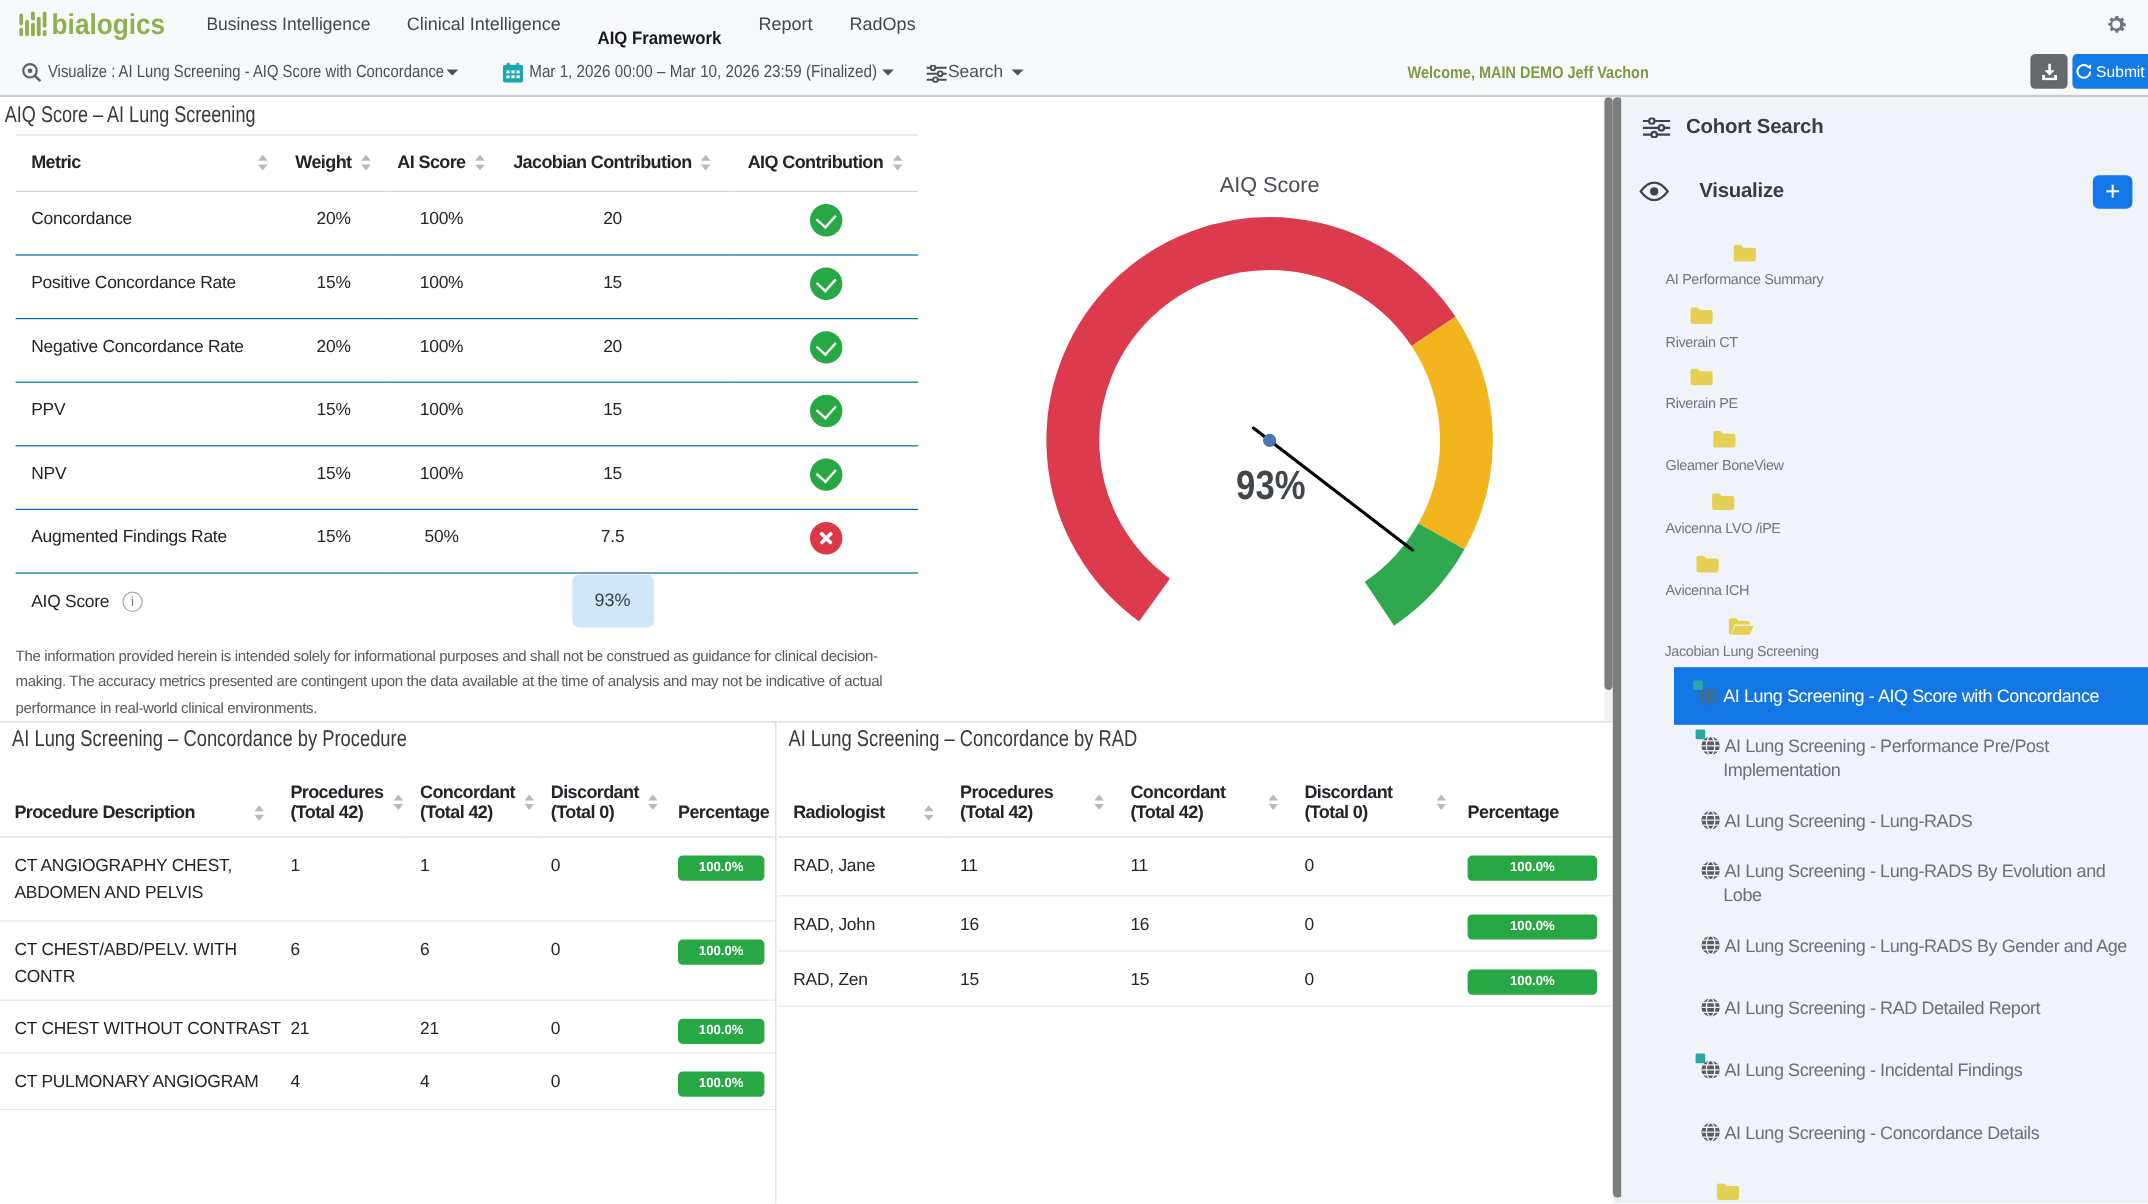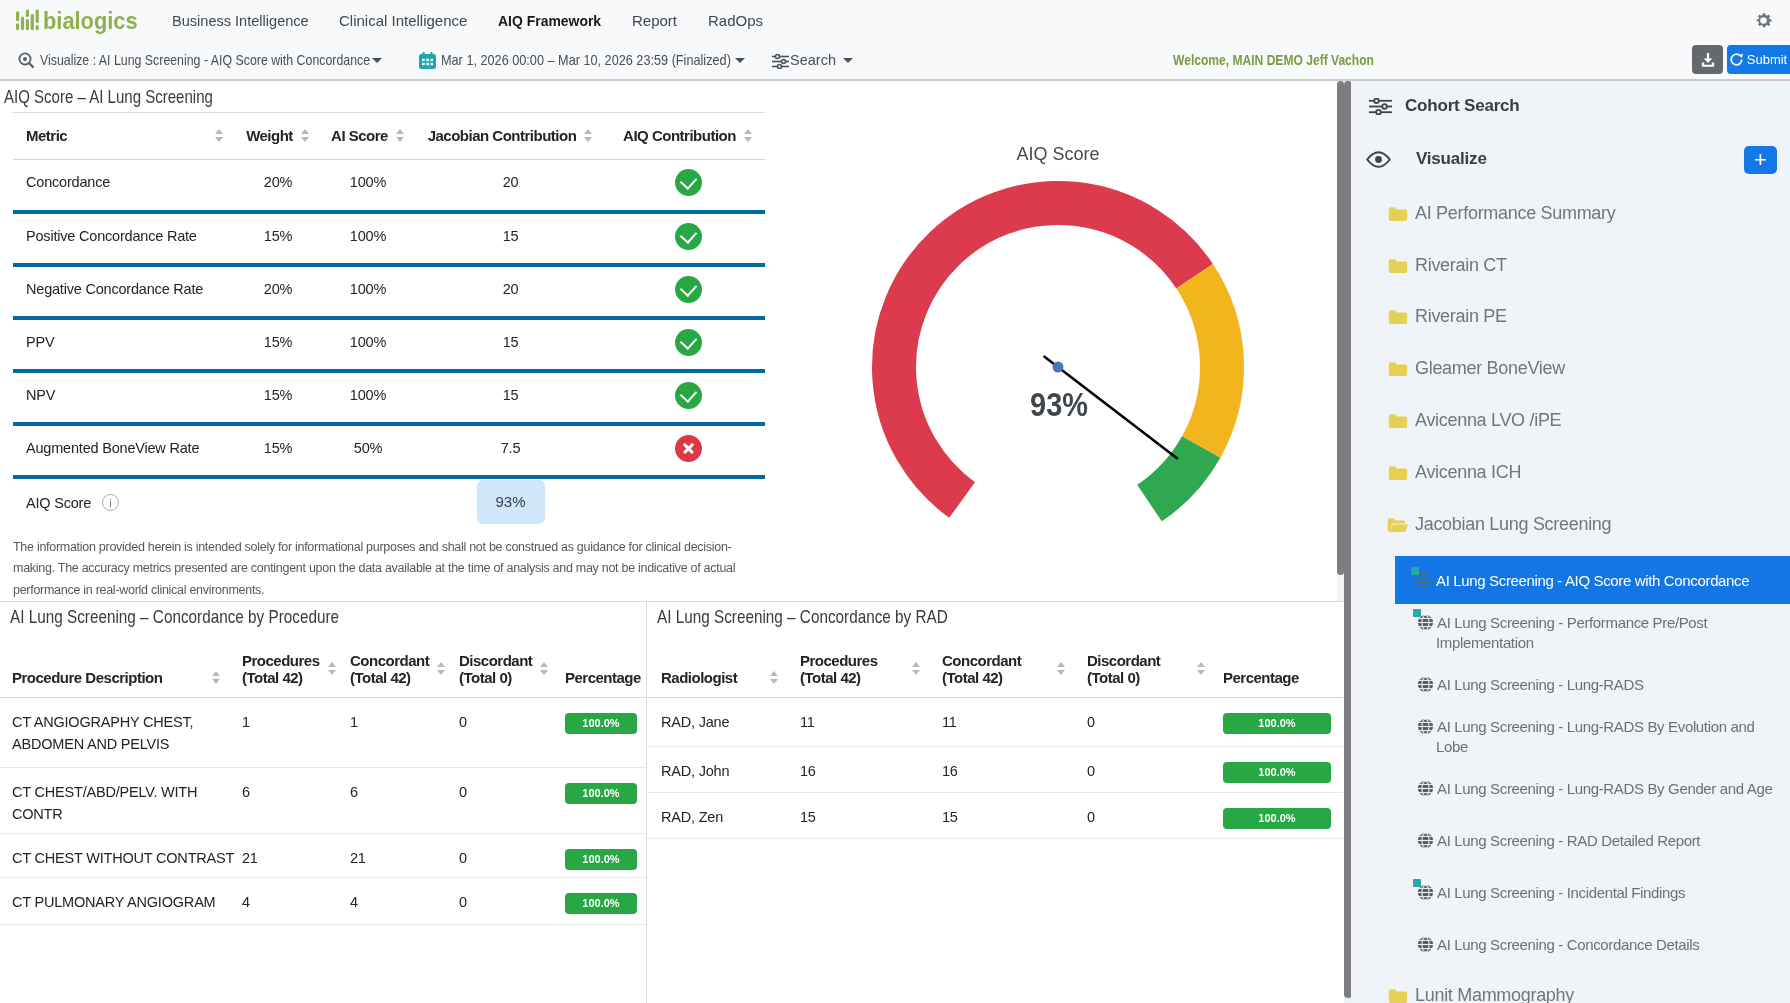--- a/index.html
+++ b/index.html
@@ -14,21 +14,21 @@
 .nav .item { position:absolute; top:0; height:41px; display:flex; align-items:center; font-size:15px; color:#40474e; white-space:nowrap; }
 
 
 .toolbar { position:absolute; left:0; top:41px; width:1790px; height:40px; background:#f8f9fa; border-bottom:2px solid #c9cbcd; }
 .tbtxt { position:absolute; top:0; height:38px; display:flex; align-items:center; font-size:14.5px; color:#495057; white-space:nowrap; }
 .caret { position:absolute; top:17px; width:0; height:0; border-left:5px solid transparent; border-right:5px solid transparent; border-top:5px solid #495057; }
 
 
 .t1 { position:absolute; left:13px; top:113px; width:752px; border-collapse:collapse; font-size:14.5px; table-layout:fixed; }
 .t1 th { font-weight:700; font-size:15px; letter-spacing:-0.5px; border-bottom:1px solid #d4d7da; padding:0; }
-.t1 td { border-bottom:4px solid #0369a1; letter-spacing:-0.2px; padding-bottom:5px; }
+.t1 td { border-bottom:1px solid #0369a1; letter-spacing:-0.2px; padding-bottom:5px; }
 .t1 tr.last td { border-bottom:none; }
 .cc { display:flex; justify-content:center; align-items:center; width:100%; white-space:nowrap; }
 .sorts { display:inline-block; width:9px; height:13px; position:relative; margin-left:8px; flex:0 0 9px; }
 .sorts::before { content:""; position:absolute; left:0; top:0; border-left:4.5px solid transparent; border-right:4.5px solid transparent; border-bottom:5px solid #b4b9bf; }
 .sorts::after { content:""; position:absolute; left:0; bottom:0; border-left:4.5px solid transparent; border-right:4.5px solid transparent; border-top:5px solid #b4b9bf; }
 .chk { display:inline-block; width:27px; height:27px; border-radius:50%; background:#28a745; position:relative; vertical-align:middle; }
 .chk::after { content:""; position:absolute; left:8.5px; top:5.5px; width:9px; height:12px; border-right:2.6px solid #fff; border-bottom:2.6px solid #fff; transform:rotate(42deg); }
 .crs { display:inline-block; width:27px; height:27px; border-radius:50%; background:#dc3848; position:relative; vertical-align:middle; }
 .crs::before, .crs::after { content:""; position:absolute; left:7px; top:12.2px; width:13px; height:2.6px; background:#fff; border-radius:1px; }
 .crs::before { transform:rotate(45deg); } .crs::after { transform:rotate(-45deg); }
@@ -38,21 +38,21 @@
 
 
 .tb { border-collapse:collapse; font-size:14.5px; table-layout:fixed; }
 .tb th { font-weight:700; font-size:15px; letter-spacing:-0.5px; border-bottom:1px solid #d4d7da; text-align:left; height:66px; padding:0 0 11px 0; vertical-align:bottom; }
 .tb th .hc { display:flex; justify-content:space-between; align-items:center; padding-right:9px; }
 .tb td { border-bottom:1px solid #e6e8eb; vertical-align:top; padding-top:13px; line-height:22.5px; letter-spacing:-0.2px; }
 
 
 .sidebar { position:absolute; left:1351px; top:81px; width:439px; height:922px; background:#f0f3f7; }
 .sb-h { position:absolute; display:flex; align-items:center; font-size:17px; color:#373e45; font-weight:700; letter-spacing:-0.2px; }
-.tree-folder { position:absolute; display:flex; align-items:center; font-size:18px; color:#71777d; letter-spacing:-0.3px; white-space:nowrap; }
+.tree-folder { position:absolute; display:flex; align-items:center; font-size:12px; color:#71777d; letter-spacing:-0.3px; white-space:nowrap;flex-direction:column; }
 .tree-leaf { position:absolute; font-size:15px; color:#6b7177; line-height:20px; letter-spacing:-0.35px; padding-left:22px; text-indent:-22px; }
 .plus-btn { position:absolute; left:1744px; top:146px; width:33px; height:28px; background:#1478e8; border-radius:5px; color:#fff; font-size:22px; font-weight:400; display:flex; align-items:center; justify-content:center; }
 .sel { position:absolute; left:1395px; top:556px; width:395px; height:48px; background:#1276e4; color:#fff; display:flex; align-items:center; font-size:15px; letter-spacing:-0.35px; white-space:nowrap; }
 .licon { position:relative; display:inline-block; width:17px; height:17px; margin-right:6px; vertical-align:-3px; text-indent:0; }
 .licon svg { position:absolute; left:3px; top:0; }
 .tsq { position:absolute; left:-1px; top:-5px; width:8px; height:8px; background:#2aa9a4; border-radius:1px; }
 .ptitle { position:absolute; font-size:19px; color:#3a3a3a; white-space:nowrap; }
 </style>
 </head>
 <body>
@@ -73,21 +73,21 @@
   </svg>
   <div class="item" style="left:43px; font-size:24px; font-weight:700; color:#8eb04d;">
         <span class="sxl" style="transform:scaleX(0.91);">bialogics</span>
       </div>
   <div class="item" style="left:172px;">
         <span class="sxl" style="transform:scaleX(0.97);">Business Intelligence</span>
       </div>
   <div class="item" style="left:339px;">
         <span class="sxl" style="transform:scaleX(1);">Clinical Intelligence</span>
       </div>
-  <div class="item" style="left:498px; font-weight:700; color:#17191c;">
+  <div class="item" style="left:498px; font-weight:700; color:#17191c;align-items:flex-end;">
         <span class="sxl" style="transform:scaleX(0.93);">AIQ Framework</span>
       </div>
   <div class="item" style="left:632px;">Report</div>
   <div class="item" style="left:708px;">RadOps</div>
   <svg class="abs" style="right:17px; top:11px;" width="19" height="19" viewBox="0 0 20 20" fill="#6c757d">
     <path d="M10 6.5a3.5 3.5 0 100 7 3.5 3.5 0 000-7zm8.5 4.9l-1.9-.4a6.6 6.6 0 01-.6 1.5l1.1 1.6-1.7 1.7-1.6-1.1a6.6 6.6 0 01-1.5.6l-.4 1.9h-2.4l-.4-1.9a6.6 6.6 0 01-1.5-.6l-1.6 1.1-1.7-1.7 1.1-1.6a6.6 6.6 0 01-.6-1.5l-1.9-.4V9l1.9-.4a6.6 6.6 0 01.6-1.5L4.2 5.5 5.9 3.8l1.6 1.1a6.6 6.6 0 011.5-.6l.4-1.9h2.4l.4 1.9a6.6 6.6 0 011.5.6l1.6-1.1 1.7 1.7-1.1 1.6a6.6 6.6 0 01.6 1.5l1.9.4z"></path>
   </svg>
 </div>
 
 <div class="toolbar">
@@ -224,21 +224,21 @@
           <td style="text-align:center;"><span class="chk"></span></td>
         </tr>
   <tr style="height:53px;">
           <td style="padding-left:13px;">NPV</td>
           <td style="text-align:center;">15%</td>
           <td style="text-align:center;">100%</td>
           <td style="text-align:center;">15</td>
           <td style="text-align:center;"><span class="chk"></span></td>
         </tr>
   <tr style="height:53px;">
-          <td style="padding-left:13px;">Augmented BoneView Rate</td>
+          <td style="padding-left:13px;">Augmented Findings Rate</td>
           <td style="text-align:center;">15%</td>
           <td style="text-align:center;">50%</td>
           <td style="text-align:center;">7.5</td>
           <td style="text-align:center;"><span class="crs"></span></td>
         </tr>
   <tr class="last" style="height:53px;">
           <td style="padding-left:13px;">AIQ Score <span class="info-i">i</span></td>
           <td></td>
           <td></td>
           <td style="text-align:center;"><span class="aiqbox">93%</span></td>

